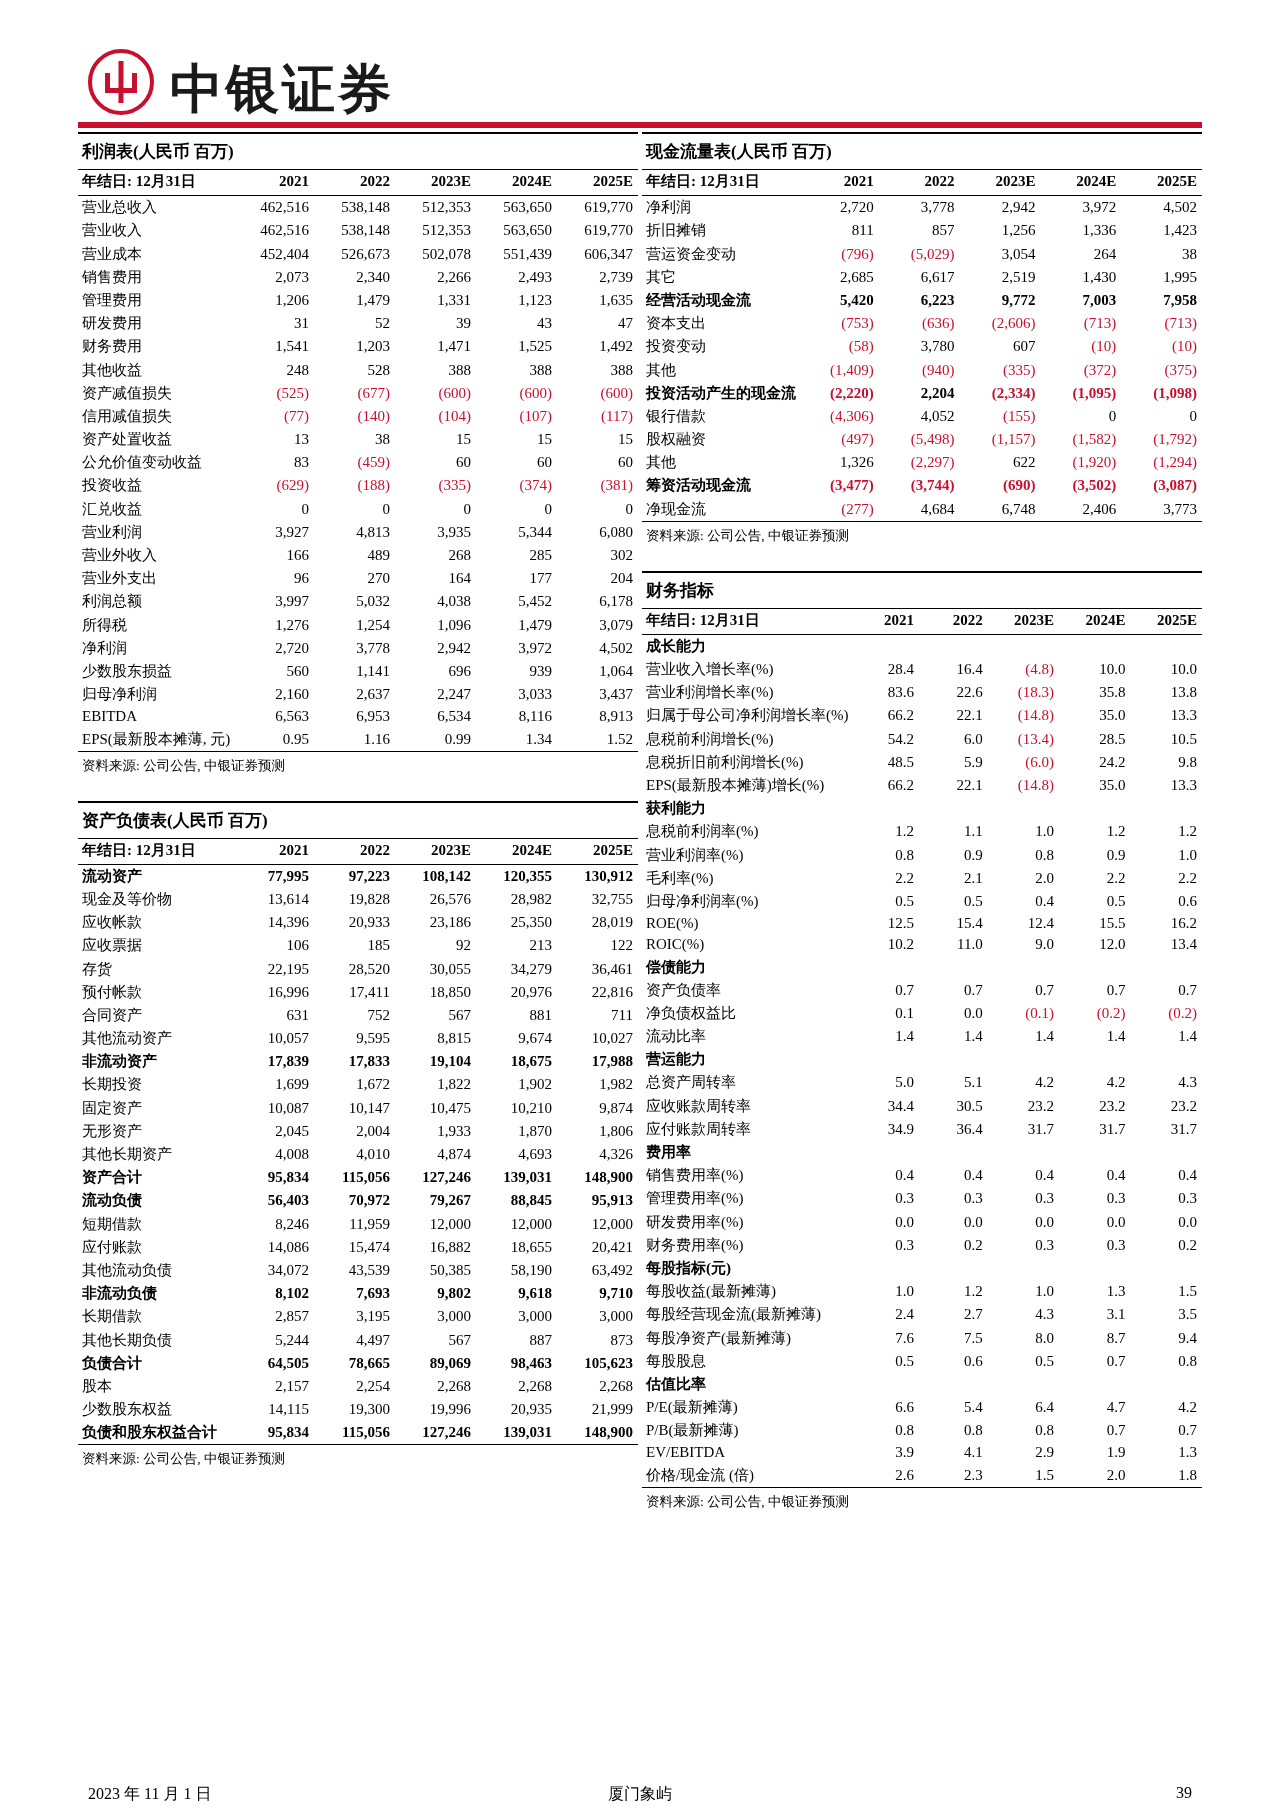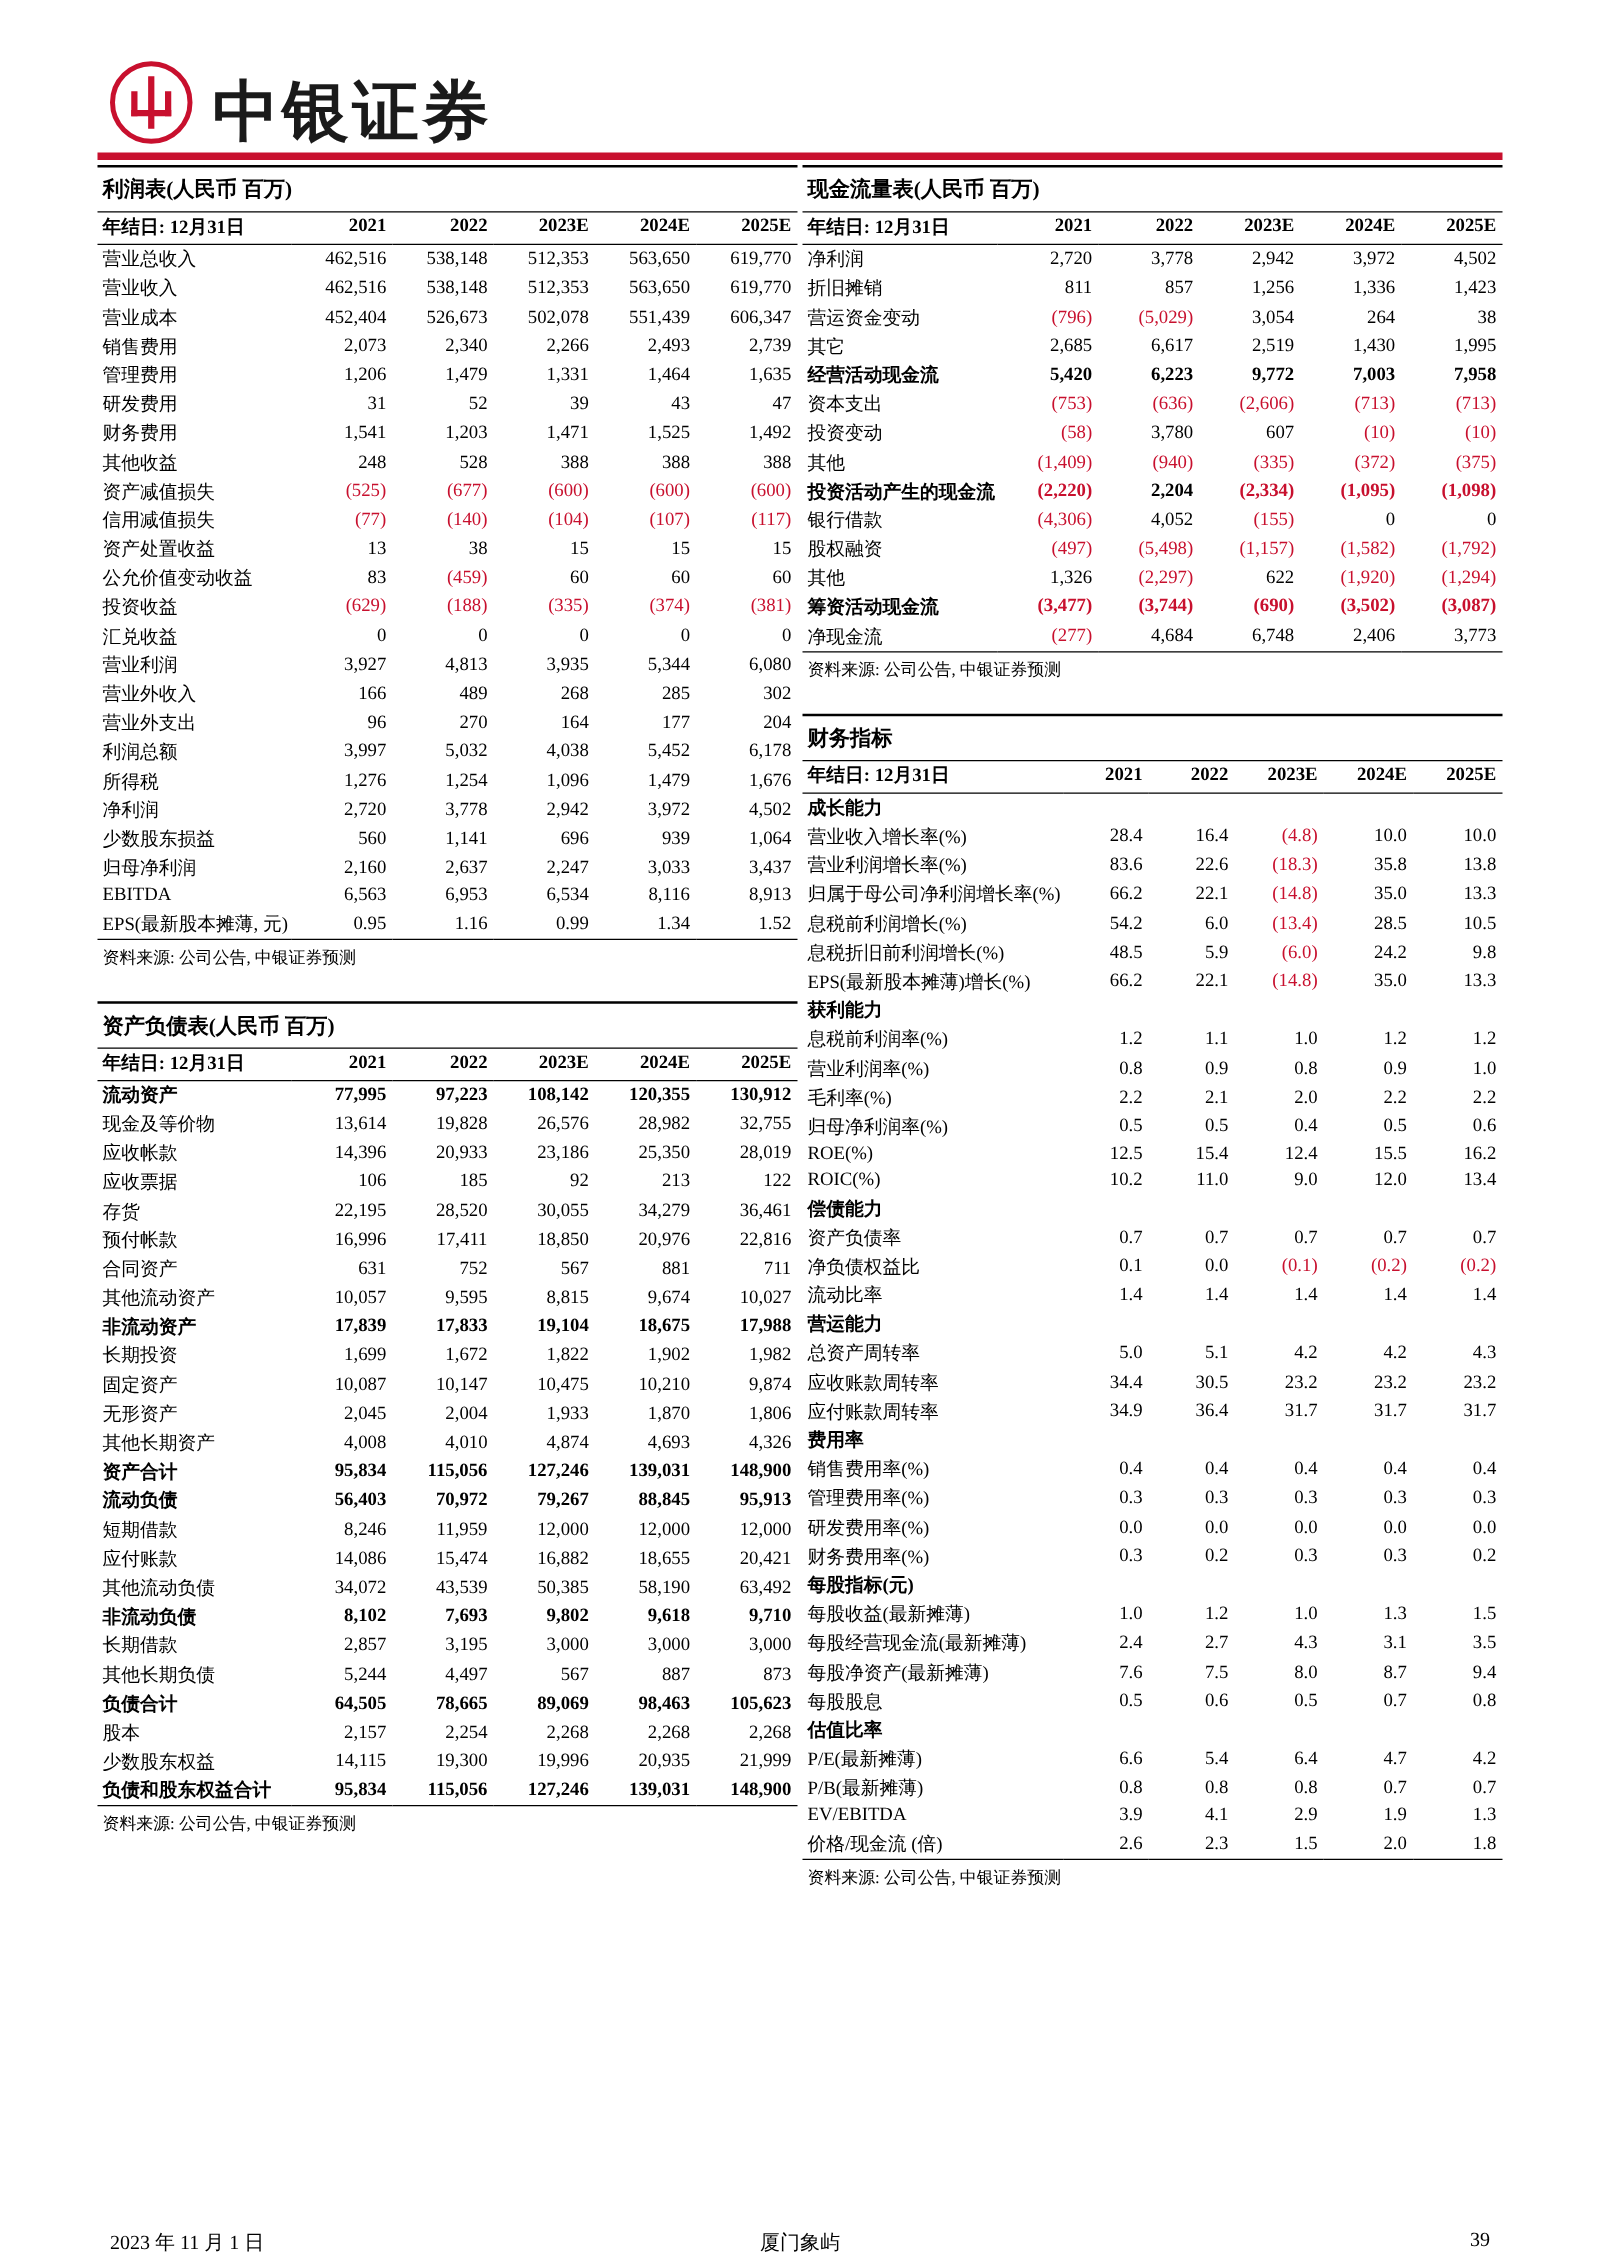--- a/index.html
+++ b/index.html
@@ -114,21 +114,21 @@
             <td class="num">2,340</td>
             <td class="num">2,266</td>
             <td class="num">2,493</td>
             <td class="num">2,739</td>
           </tr>
           <tr class="">
             <td class="lbl">管理费用</td>
             <td class="num">1,206</td>
             <td class="num">1,479</td>
             <td class="num">1,331</td>
-            <td class="num">1,464</td>
+            <td class="num">1,123</td>
             <td class="num">1,635</td>
           </tr>
           <tr class="">
             <td class="lbl">研发费用</td>
             <td class="num">31</td>
             <td class="num">52</td>
             <td class="num">39</td>
             <td class="num">43</td>
             <td class="num">47</td>
           </tr>
@@ -227,21 +227,21 @@
             <td class="num">4,038</td>
             <td class="num">5,452</td>
             <td class="num">6,178</td>
           </tr>
           <tr class="">
             <td class="lbl">所得税</td>
             <td class="num">1,276</td>
             <td class="num">1,254</td>
             <td class="num">1,096</td>
             <td class="num">1,479</td>
-            <td class="num">1,676</td>
+            <td class="num">3,079</td>
           </tr>
           <tr class="">
             <td class="lbl">净利润</td>
             <td class="num">2,720</td>
             <td class="num">3,778</td>
             <td class="num">2,942</td>
             <td class="num">3,972</td>
             <td class="num">4,502</td>
           </tr>
           <tr class="">

